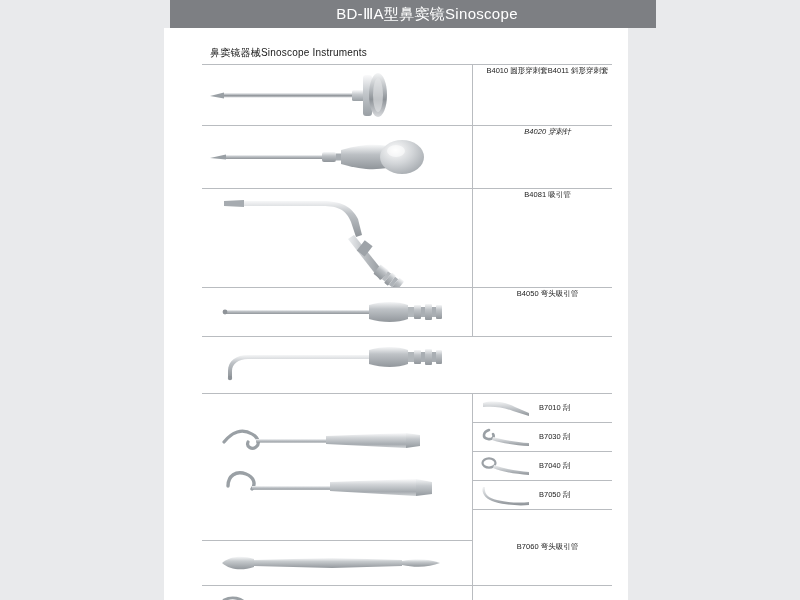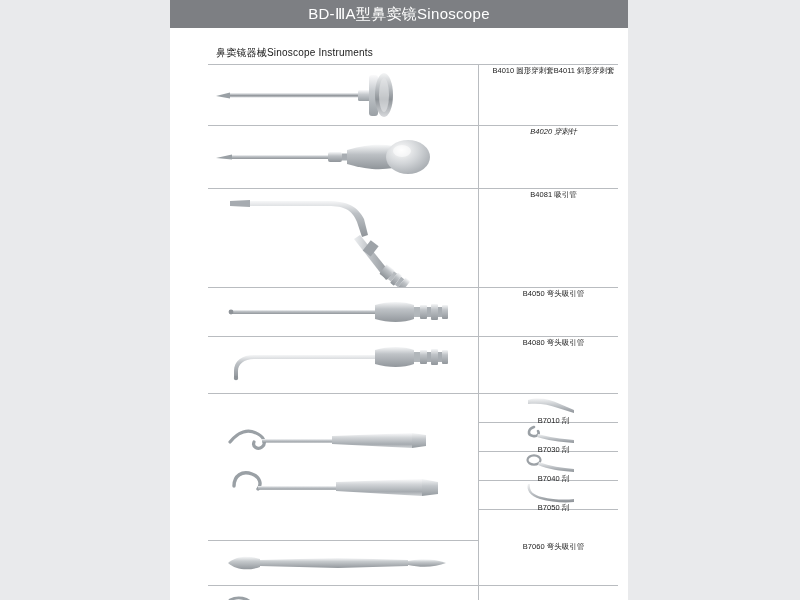--- a/index.html
+++ b/index.html
@@ -37,25 +37,26 @@
     top: 0;
     width: 458px;
     height: 28px;
     background: #7d7f83;
     color: #ffffff;
     display: flex;
     align-items: center;
     justify-content: center;
     font-size: 15px;
     letter-spacing: .3px;
+    padding-left: 28px;
   }
 
   .content {
     position: absolute;
-    left: 170px;
+    left: 164px;
     top: 28px;
     width: 458px;
     height: 572px;
     background: #ffffff;
   }
 
   .section-title {
     position: absolute;
     left: 46px;
     top: 18px;
@@ -118,21 +119,20 @@
     display: flex;
     flex-direction: column;
   }
   .subrow {
     height: 29px;
     border-bottom: 1px solid #b9bcc0;
     display: flex;
     align-items: center;
     padding-left: 6px;
     box-sizing: border-box;
-    flex-direction: column;
   }
   .subrow .tip {
     width: 56px;
     flex: none;
     height: 22px;
     position: relative;
   }
   .subrow .sublabel {
     font-size: 7.5px;
     color: #1a1a1a;
@@ -303,23 +303,20 @@
             <path d="M46,18 L167,18 L167,22 L46,22 C36,22 30,27 30,34 L30,40 L26,40 L26,34 C26,24 34,18 46,18 Z" fill="url(#gang)"></path>
             <circle cx="28" cy="41" r="2.2" fill="#8e9398"></circle>
             <path d="M167,13 C180,9 196,9 206,13 L206,27 C196,31 180,31 167,27 Z" fill="url(#gang)"></path>
             <rect x="206" y="15" width="6" height="10" fill="#b2b7bb"></rect>
             <rect x="212" y="13" width="7" height="14" rx="1" fill="url(#gang)"></rect>
             <rect x="219" y="15" width="4" height="10" fill="#a9aeb3"></rect>
             <rect x="223" y="12" width="7" height="16" rx="1" fill="url(#gang)"></rect>
             <rect x="230" y="15" width="4" height="10" fill="#a9aeb3"></rect>
             <rect x="234" y="13" width="6" height="14" rx="1" fill="url(#gang)"></rect>
           </svg>
-        </div>
-        <div class="cell-code">
-          <span class="code-line">B4080  弯头吸引管</span>
         </div>
       </div>
 
       <div class="group">
         <div class="left-img" style="height:146px;">
           <svg width="270" height="146" viewBox="0 0 270 146">
             <defs>
               <linearGradient id="gcur" x1="0" y1="0" x2="0" y2="1">
                 <stop offset="0" stop-color="#f6f7f8"></stop>
                 <stop offset="0.4" stop-color="#c3c7cb"></stop>

